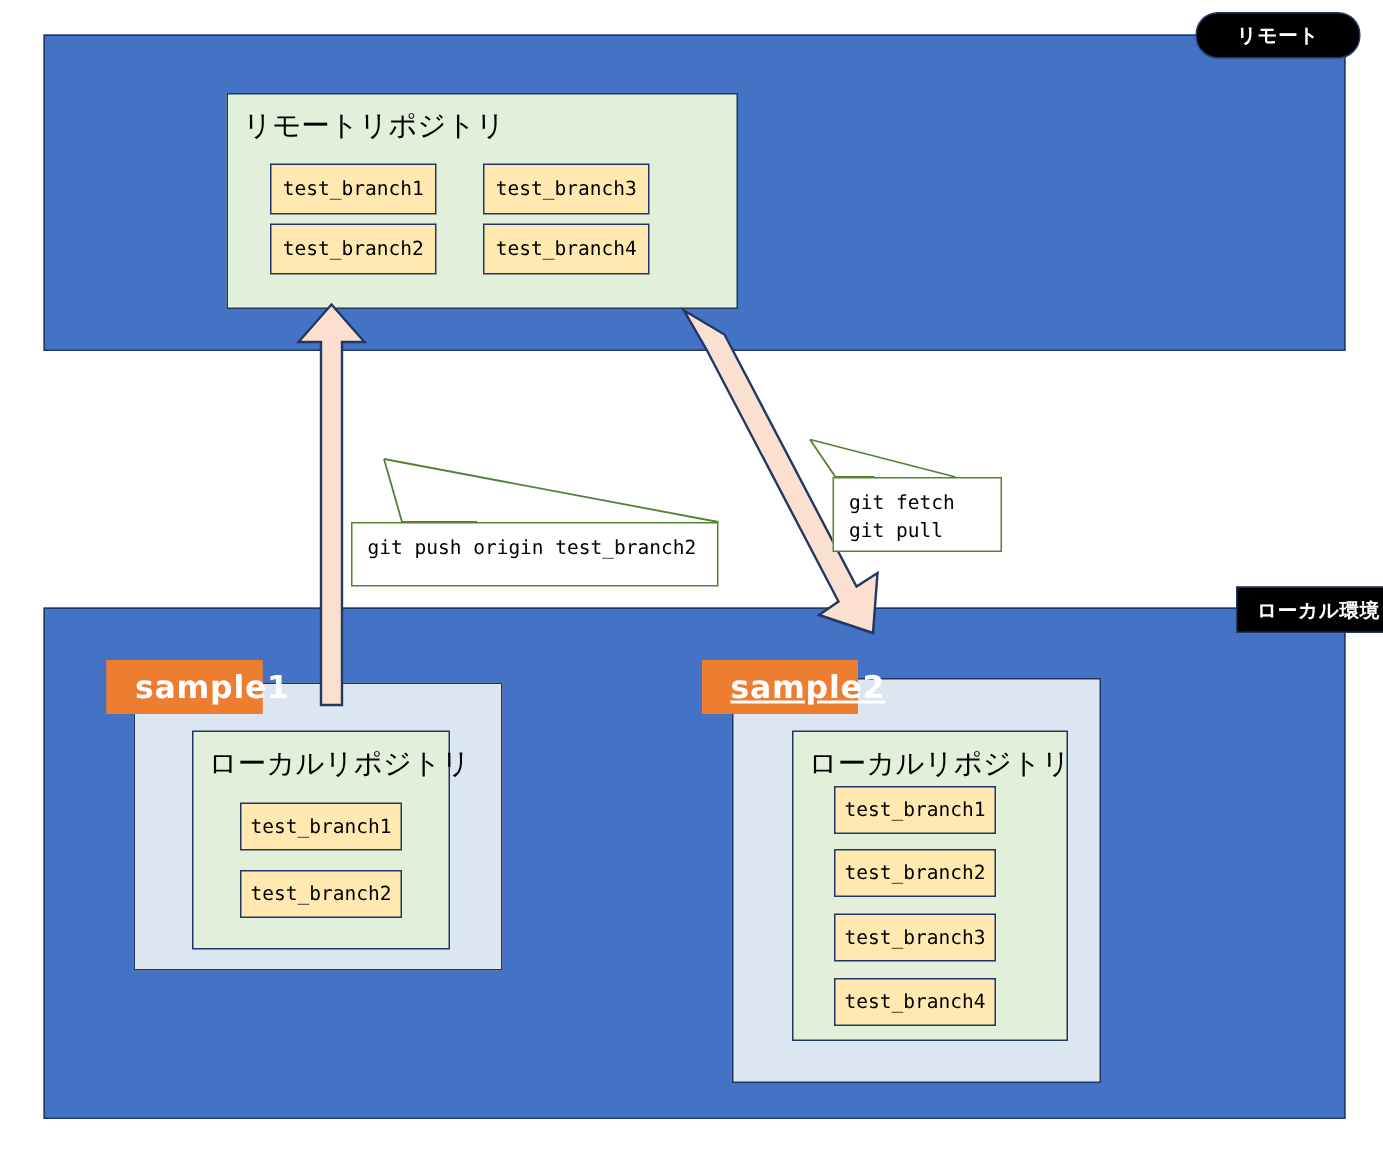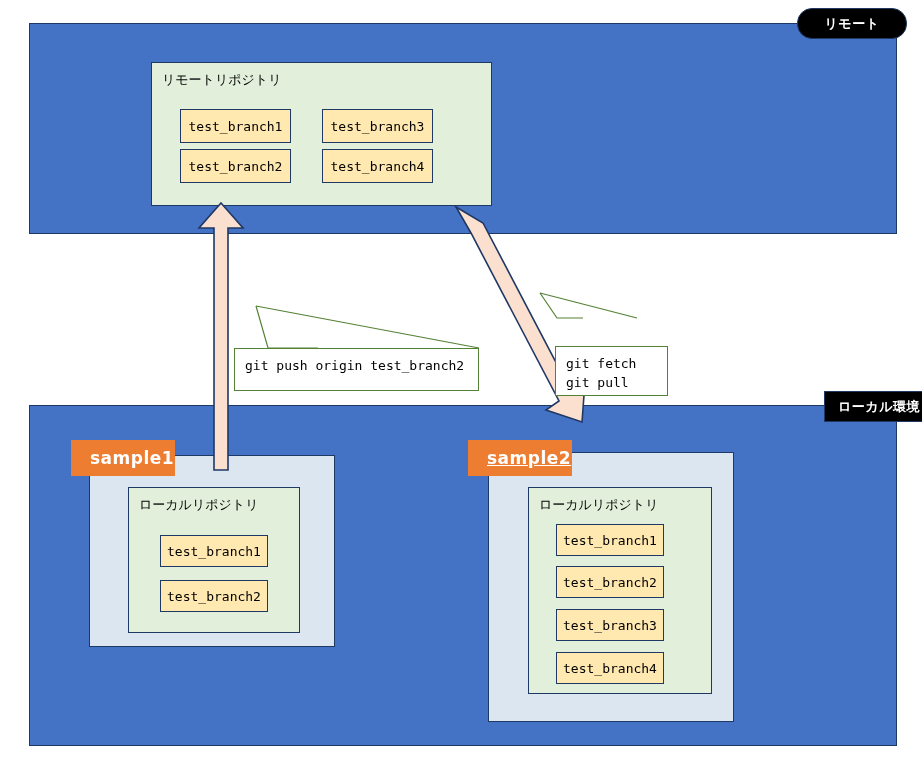--- a/index.html
+++ b/index.html
@@ -43,21 +43,21 @@
   
   .repo{
     position:absolute;
     background:#E2EFDA;
     border:1px solid #1F3864;
     box-sizing:border-box;
   }
   .repo-title{
     position:absolute;
     font-family:"DejaVu Sans","Liberation Sans",sans-serif;
-    font-size:13px;
+    font-size:19px;
     color:#000000;
     white-space:nowrap;
   }
   #repo-remote{left:151px;top:62px;width:341px;height:144px;}
   #repo-remote .repo-title{left:10px;top:8px;}
 
   #repo-local1{left:128px;top:487px;width:172px;height:146px;}
   #repo-local1 .repo-title{left:10px;top:8px;}
 
   #repo-local2{left:528px;top:487px;width:184px;height:207px;}
@@ -105,21 +105,21 @@
   #machine-1{left:89px;top:455px;width:246px;height:192px;}
   #machine-2{left:488px;top:452px;width:246px;height:270px;}
 
   
   .tag{
     position:absolute;
     background:#ED7D31;
     border:1px solid #ED7D31;
     color:#ffffff;
     font-family:"DejaVu Sans","Liberation Sans",sans-serif;
-    font-size:17px;
+    font-size:21px;
     font-weight:bold;
     display:flex;
     align-items:center;
     box-sizing:border-box;
     padding-left:18px;
     letter-spacing:0.5px;
   }
   #tag-1{left:71px;top:440px;width:104px;height:36px;}
   #tag-2{left:468px;top:440px;width:104px;height:36px;text-decoration:underline;}
 
@@ -130,21 +130,21 @@
     border:1px solid #548235;
     box-sizing:border-box;
     font-family:"DejaVu Sans Mono","Liberation Mono",monospace;
     font-size:13px;
     color:#000000;
     padding:8px 10px;
     line-height:1.45;
     white-space:pre;
   }
   #note-push{left:234px;top:348px;width:245px;height:43px;}
-  #note-fetch{left:555px;top:318px;width:113px;height:50px;margin-top:28px;}
+  #note-fetch{left:555px;top:318px;width:113px;height:50px;}
 
   
   #overlay{position:absolute;left:0;top:0;width:922px;height:766px;pointer-events:none;}
 </style>
 </head>
 <body>
 
 <div class="canvas">
 
   <div class="zone" id="zone-remote"></div>

